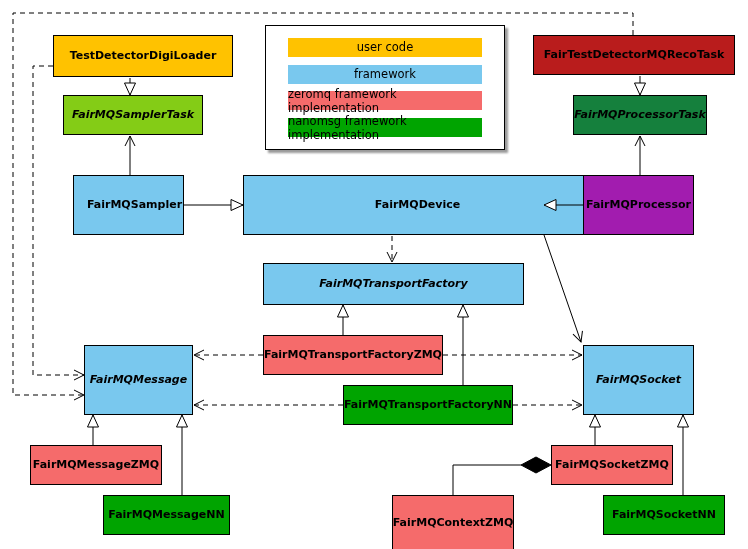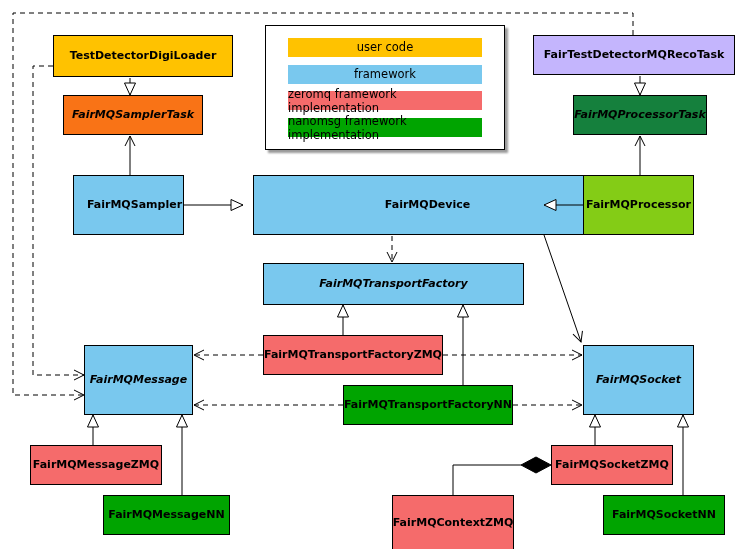--- a/index.html
+++ b/index.html
@@ -28,41 +28,41 @@
 </style>
 </head>
 <body>
 
 <div id="canvas">
 
   <div class="node" style="left: 53px; top: 35px; width: 180px; height: 42px; background-color: rgb(255, 194, 0);">
     <span>TestDetectorDigiLoader</span>
   </div>
 
-  <div class="node" style="left: 533px; top: 35px; width: 202px; height: 40px; background-color: #c4b5fd;">
+  <div class="node" style="left: 533px; top: 35px; width: 202px; height: 40px; background-color: #b91c1c;">
     <span>FairTestDetectorMQRecoTask</span>
   </div>
 
-  <div class="node abstract" style="left: 63px; top: 95px; width: 140px; height: 40px; background-color: #f97316;">
+  <div class="node abstract" style="left: 63px; top: 95px; width: 140px; height: 40px; background-color: #84cc16;">
     <span>FairMQSamplerTask</span>
   </div>
 
   <div class="node abstract" style="left: 573px; top: 95px; width: 134px; height: 40px; background-color: #15803d;">
     <span>FairMQProcessorTask</span>
   </div>
 
   <div class="node" style="left: 73px; top: 175px; width: 111px; height: 60px; background-color: rgb(121, 200, 238); padding-left: 12px;">
     <span>FairMQSampler</span>
   </div>
 
-  <div class="node" style="left: 243px; top: 175px; width: 349px; height: 60px; background-color: rgb(121, 200, 238); margin-left: 10px;">
+  <div class="node" style="left: 243px; top: 175px; width: 349px; height: 60px; background-color: rgb(121, 200, 238);">
     <span>FairMQDevice</span>
   </div>
 
-  <div class="node" style="left: 583px; top: 175px; width: 111px; height: 60px; background-color: #84cc16;">
+  <div class="node" style="left: 583px; top: 175px; width: 111px; height: 60px; background-color: #a21caf;">
     <span>FairMQProcessor</span>
   </div>
 
   <div class="node abstract" style="left: 263px; top: 263px; width: 261px; height: 42px; background-color: rgb(121, 200, 238);">
     <span>FairMQTransportFactory</span>
   </div>
 
   <div class="node" style="left: 263px; top: 335px; width: 180px; height: 40px; background-color: rgb(245, 107, 107);">
     <span>FairMQTransportFactoryZMQ</span>
   </div>

